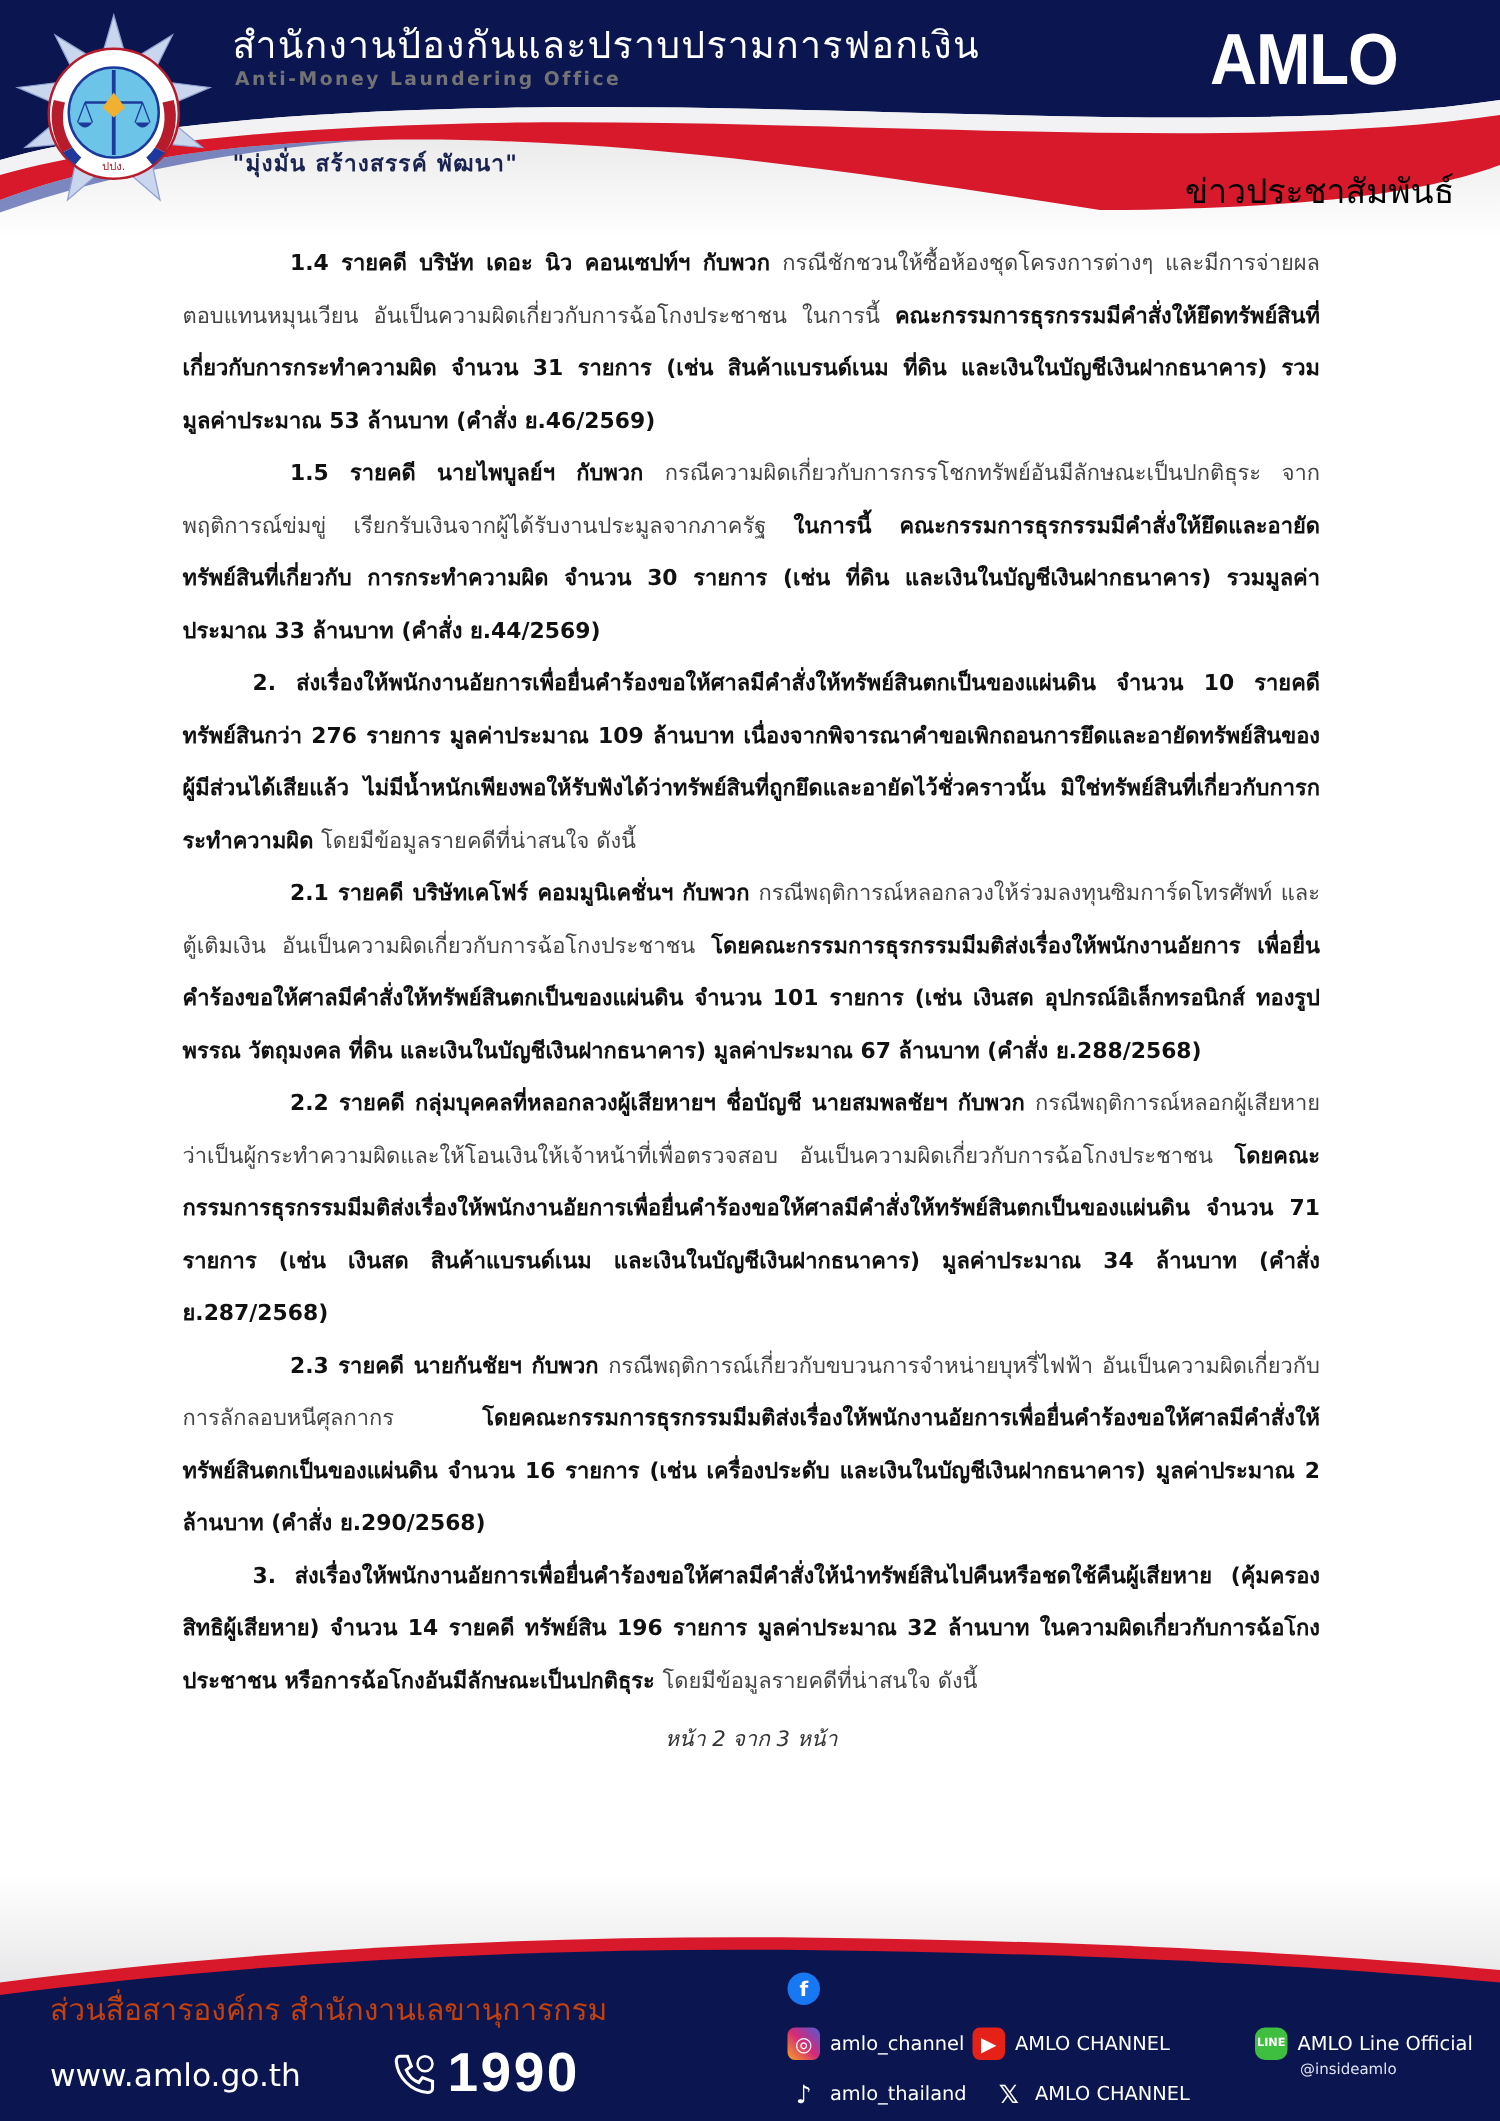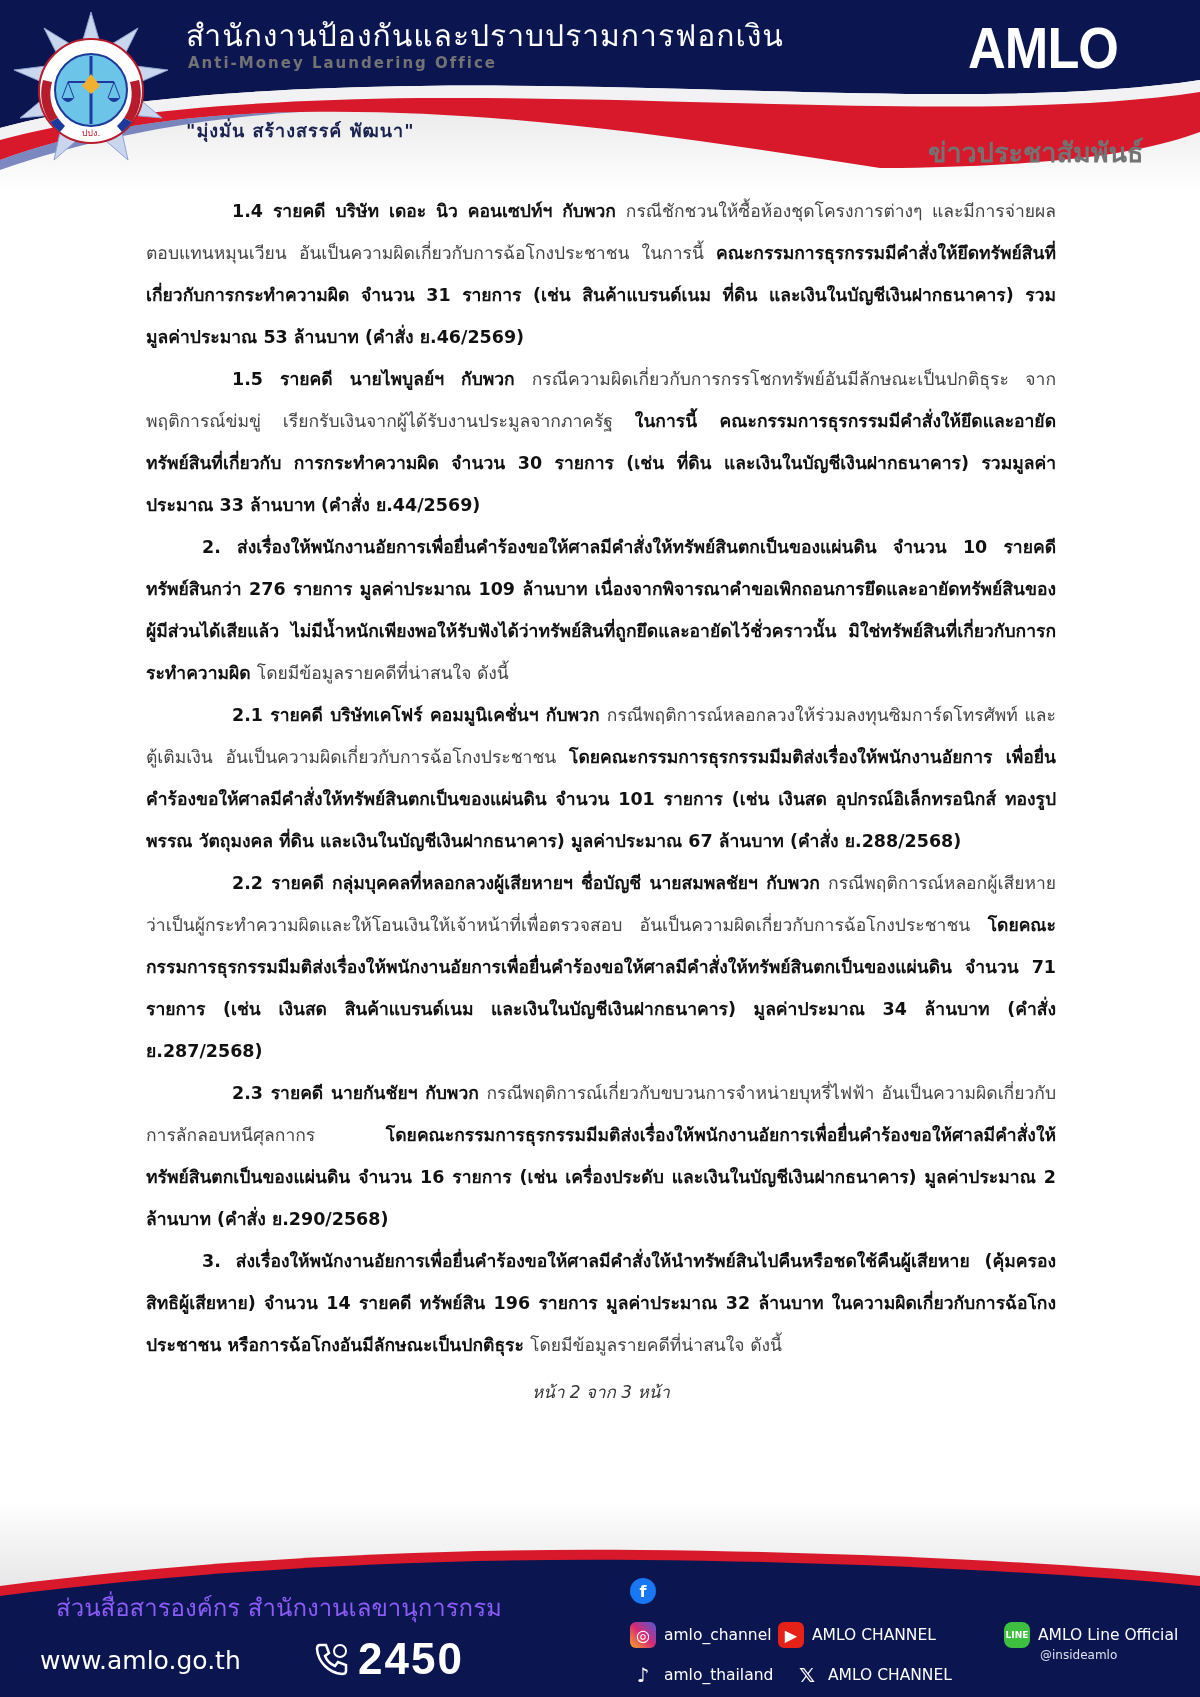--- a/index.html
+++ b/index.html
@@ -25,22 +25,22 @@
     position: absolute; left: 968px; top: 14px;
     color: #ffffff; font-size: 58px; font-weight: bold; letter-spacing: -1px;
     font-family: "Liberation Sans", sans-serif; transform: scaleX(0.9); transform-origin: left;
   }
   .slogan {
     position: absolute; left: 186px; top: 116px;
     color: #1a2350; font-size: 18px; font-weight: bold; letter-spacing: 1px;
     font-family: "DejaVu Sans", sans-serif;
   }
   .pr-label {
-    position: absolute; left: 928px; top: 131px;
-    color: #737373; font-size: 27px; font-weight: bold;
+    position: absolute; left: 948px; top: 131px;
+    color: #000000; font-size: 27px; font-weight: normal;
     font-family: "DejaVu Sans", sans-serif;
   }
   .logo { position: absolute; left: 10px; top: 10px; width: 162px; height: 162px; }
 
   
   .content {
     position: absolute; left: 146px; top: 190px; width: 910px;
     font-family: "DejaVu Sans", sans-serif;
     color: #1a1a1a; font-size: 17.5px; line-height: 42px;
     text-align: justify;
@@ -51,22 +51,22 @@
   .n { font-weight: normal; color: #444; }
   .page-num {
     text-align: center; color: #333; font-style: italic; font-size: 17px;
     margin-top: 14px; line-height: 24px;
   }
 
   
   .footer { position: absolute; left: 0; top: 1500px; width: 1200px; height: 197px; }
   .footer svg.bg { position: absolute; left: 0; top: 0; }
   .ft-dept {
-    position: absolute; left: 40px; top: 88px; color: #8b5cf6;
-    font-size: 24px; font-family: "DejaVu Sans", sans-serif; margin-left: 16px;
+    position: absolute; left: 40px; top: 88px; color: #c2410c;
+    font-size: 24px; font-family: "DejaVu Sans", sans-serif;
   }
   .ft-web {
     position: absolute; left: 40px; top: 146px; color: #ffffff;
     font-size: 25px; font-family: "DejaVu Sans", sans-serif;
   }
   .ft-hotline {
     position: absolute; left: 312px; top: 134px; display: flex; align-items: center; gap: 6px;
     color: #ffffff;
   }
   .ft-hotline .num { font-size: 44px; font-weight: bold; font-family: "Liberation Sans", sans-serif; letter-spacing: 2px; }
@@ -166,21 +166,21 @@
     <path d="M0,96 C200,70 420,58 640,60 C850,62 1050,72 1200,86 V197 H0 Z" fill="#0b1550"></path>
   </svg>
 
   <div class="ft-dept">ส่วนสื่อสารองค์กร  สำนักงานเลขานุการกรม</div>
   <div class="ft-web">www.amlo.go.th</div>
   <div class="ft-hotline">
     <svg width="40" height="40" viewBox="0 0 40 40">
       <path d="M8,6 L14,6 L17,14 L13,17 C15,22 18,25 23,27 L26,23 L34,26 L34,32 C34,34 32,35 30,35 C17,34 6,23 5,10 C5,8 6,6 8,6 Z" fill="none" stroke="#ffffff" stroke-width="2.5"></path>
       <circle cx="28" cy="12" r="6" fill="none" stroke="#ffffff" stroke-width="2"></circle>
     </svg>
-    <span class="num">2450</span>
+    <span class="num">1990</span>
   </div>
 
   <div class="social" style="left:630px; top:78px;">
     <span class="ico" style="background:#1877f2;border-radius:50%;">f</span>
   </div>
   <div class="social" style="left:630px; top:122px;">
     <span class="ico" style="background:linear-gradient(45deg,#f5a623,#d62976,#4f5bd5);">◎</span>
     <span>amlo_channel</span>
   </div>
   <div class="social" style="left:778px; top:122px;">

